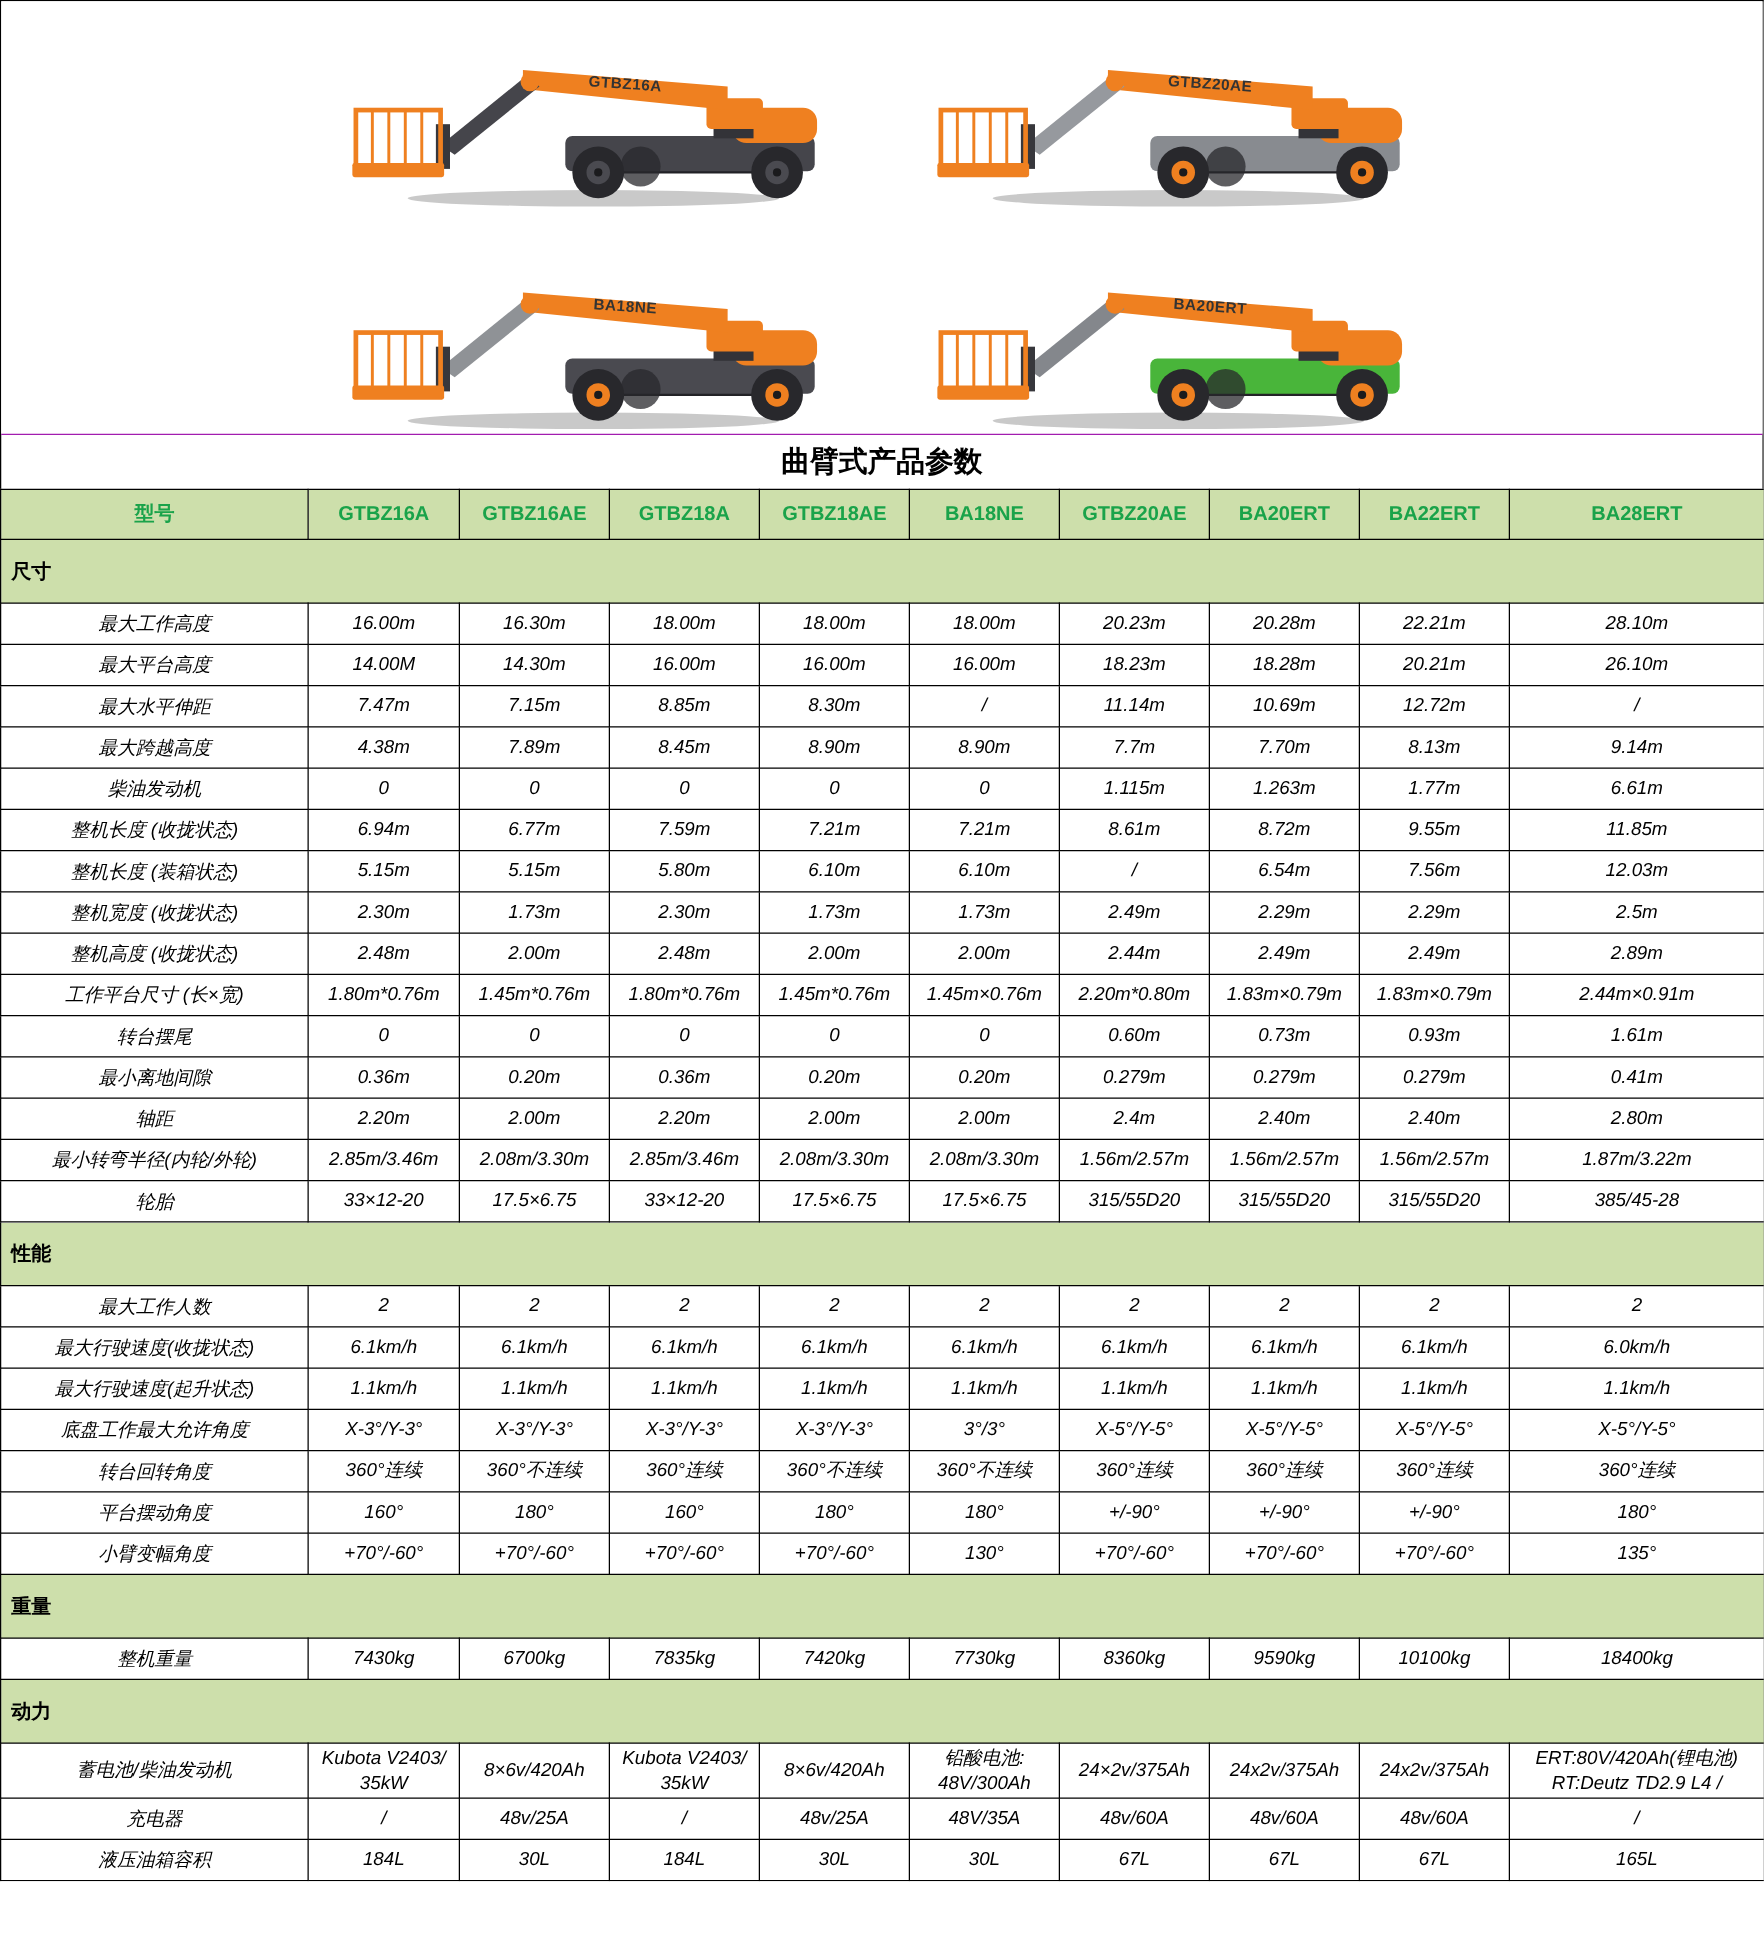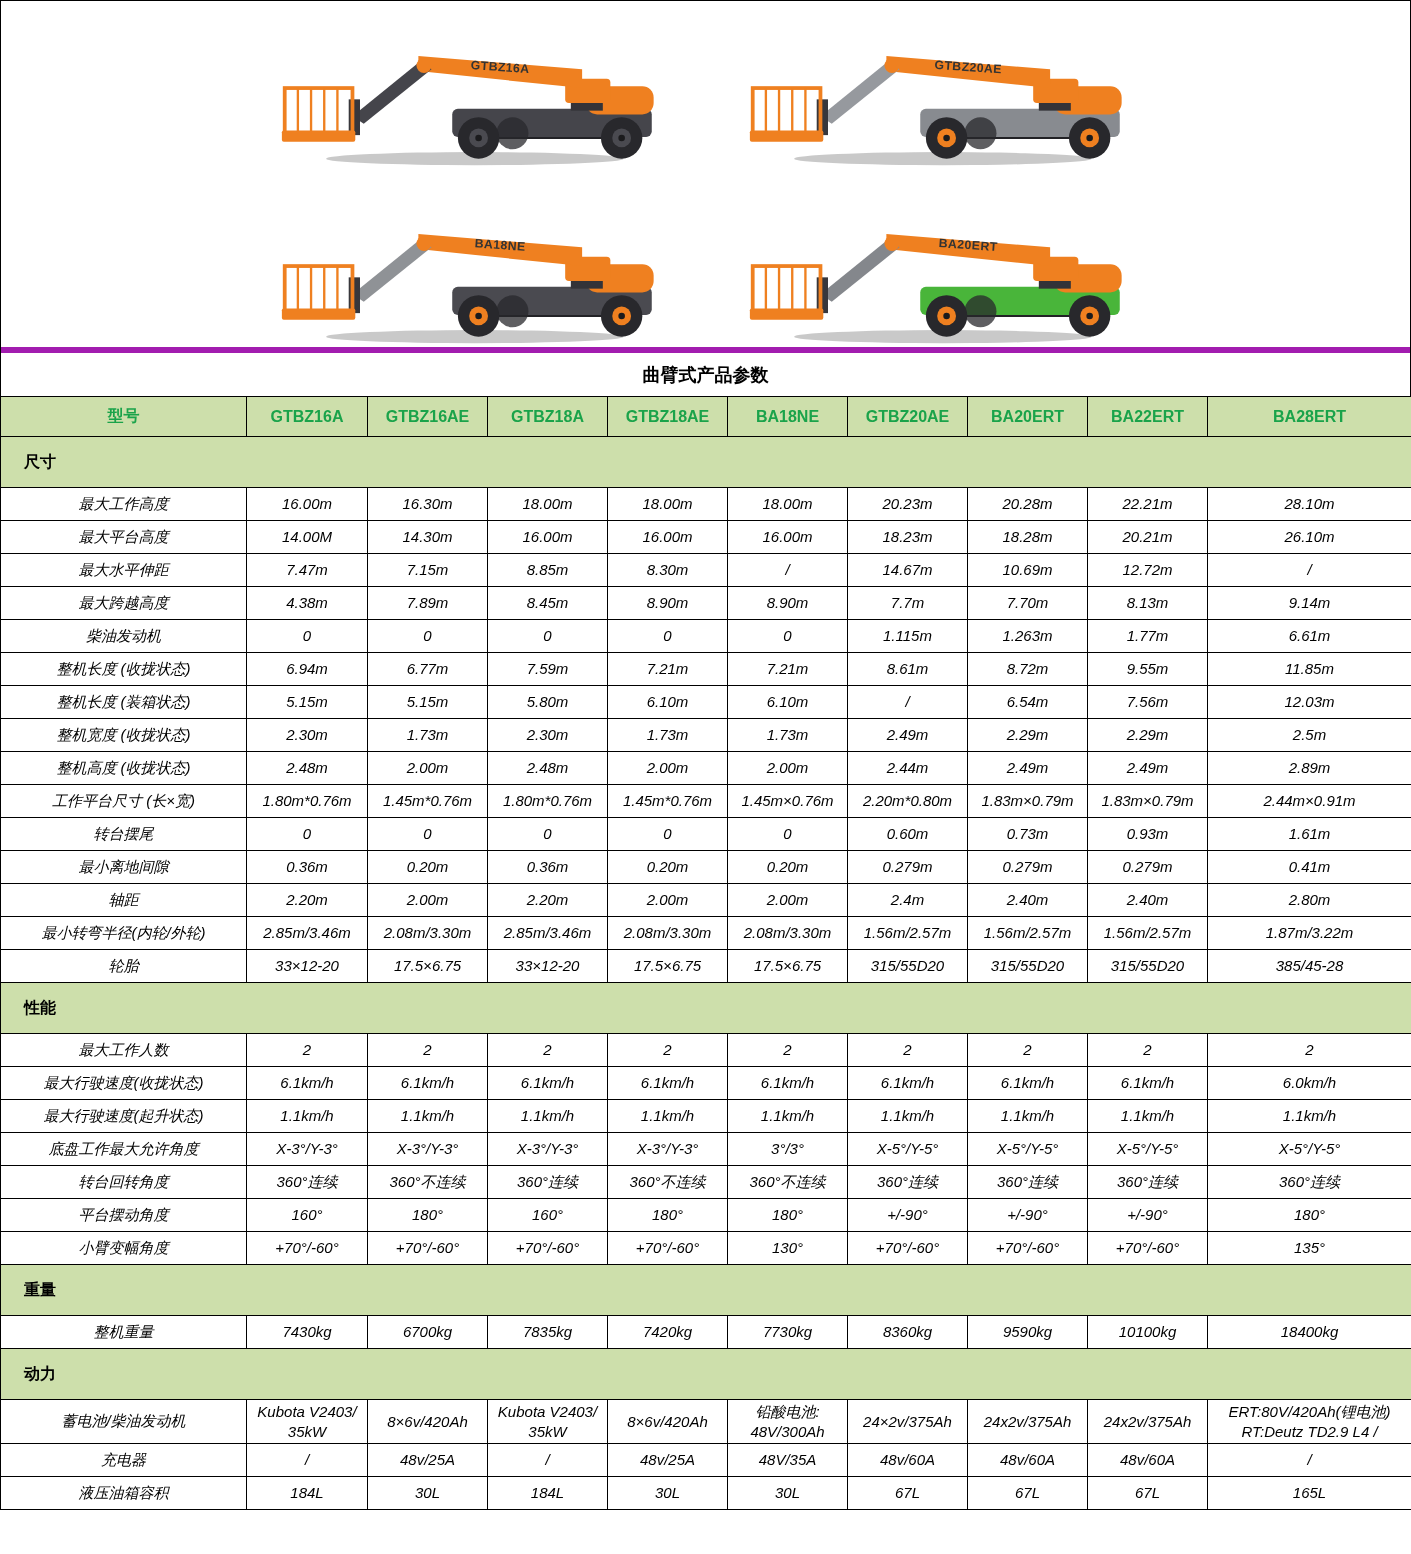--- a/index.html
+++ b/index.html
@@ -37,25 +37,25 @@
   .body-fill   { fill: var(--body); }
   .body-stroke { stroke: var(--body); }
   .arm-fill    { fill: var(--arm); }
   .chassis-fill{ fill: var(--chassis); }
   .hub-fill    { fill: var(--hub); }
   .tire        { fill: #28282c; }
   .boom-label  { font: bold 13px "Liberation Sans", sans-serif; fill: #333; letter-spacing: .5px; }
   
   .title-row {
     height: 43px;
-    border-top: 6px solid #a21caf;
+    border-top: 1px solid #a21caf;
     display: flex;
     align-items: center;
     justify-content: center;
-    font-size: 18px;
+    font-size: 23px;
     font-weight: bold;
   }
   
   table.spec {
     width: 1411px;
     border-collapse: collapse;
     table-layout: fixed;
     font-size: 15px;
   }
   table.spec td {
@@ -72,21 +72,21 @@
     color: var(--green, #1aa34a);
     font-weight: bold;
     font-size: 16px;
   }
   tr.band-row { height: 51px; }
   tr.band-row td {
     background: var(--band, #cddfab);
     text-align: left;
     font-weight: bold;
     font-size: 16px;
-    padding-left: 23px;
+    padding-left: 8px;
   }
   tr.data-row { height: 33px; font-style: italic; }
   td.row-label {
     text-align: left;
     padding-left: 7px;
   }
   td.val { white-space: pre-line; line-height: 1.3; }
 </style>
 </head>
 <body>
@@ -304,21 +304,21 @@
         <td class="val">20.21m</td>
         <td class="val">26.10m</td>
       </tr>
       <tr class="data-row">
         <td class="row-label">最大水平伸距</td>
         <td class="val">7.47m</td>
         <td class="val">7.15m</td>
         <td class="val">8.85m</td>
         <td class="val">8.30m</td>
         <td class="val">/</td>
-        <td class="val">14.67m</td>
+        <td class="val">11.14m</td>
         <td class="val">10.69m</td>
         <td class="val">12.72m</td>
         <td class="val">/</td>
       </tr>
       <tr class="data-row">
         <td class="row-label">最大跨越高度</td>
         <td class="val">4.38m</td>
         <td class="val">7.89m</td>
         <td class="val">8.45m</td>
         <td class="val">8.90m</td>

